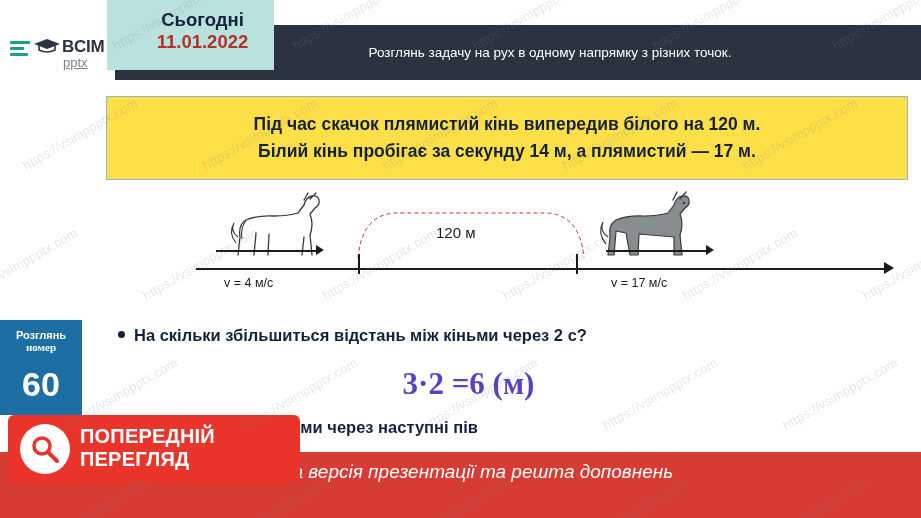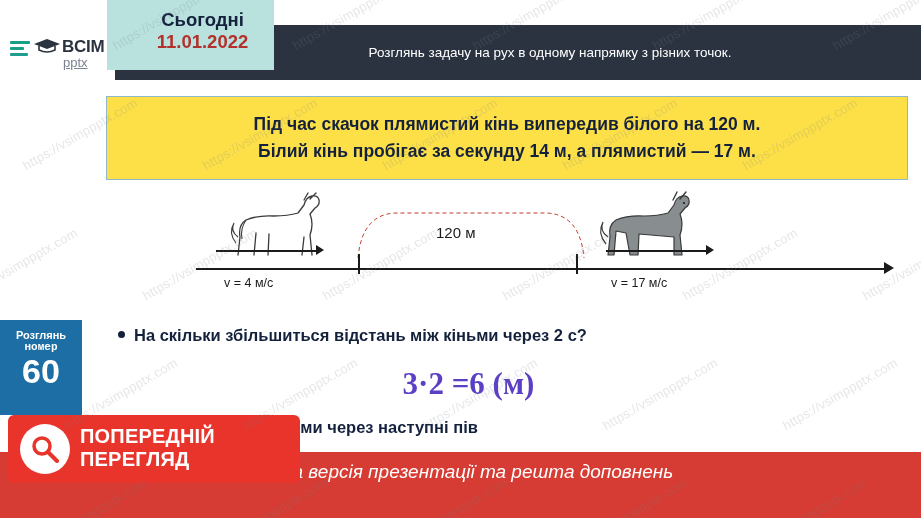--- a/index.html
+++ b/index.html
@@ -296,24 +296,24 @@
   }
   .sidebar .t1 {
     margin-top: 9px;
     font-size: 11px;
     font-weight: bold;
     font-family: "Liberation Sans", sans-serif;
   }
   .sidebar .t2 {
     font-size: 11px;
     font-weight: bold;
-    font-family: Liberation Mono, monospace;
+    font-family: Liberation Serif, serif;
   }
   .sidebar .num {
-    margin-top: 1px;
+    margin-top: 14px;
     font-size: 34px;
     font-weight: bold;
     font-family: "Liberation Sans", sans-serif;
     line-height: 1.05;
   }
   .sidebar-tail {
     position: absolute;
     left: 0; top: 415px;
     width: 82px; height: 75px;
     background: #ffffff;

